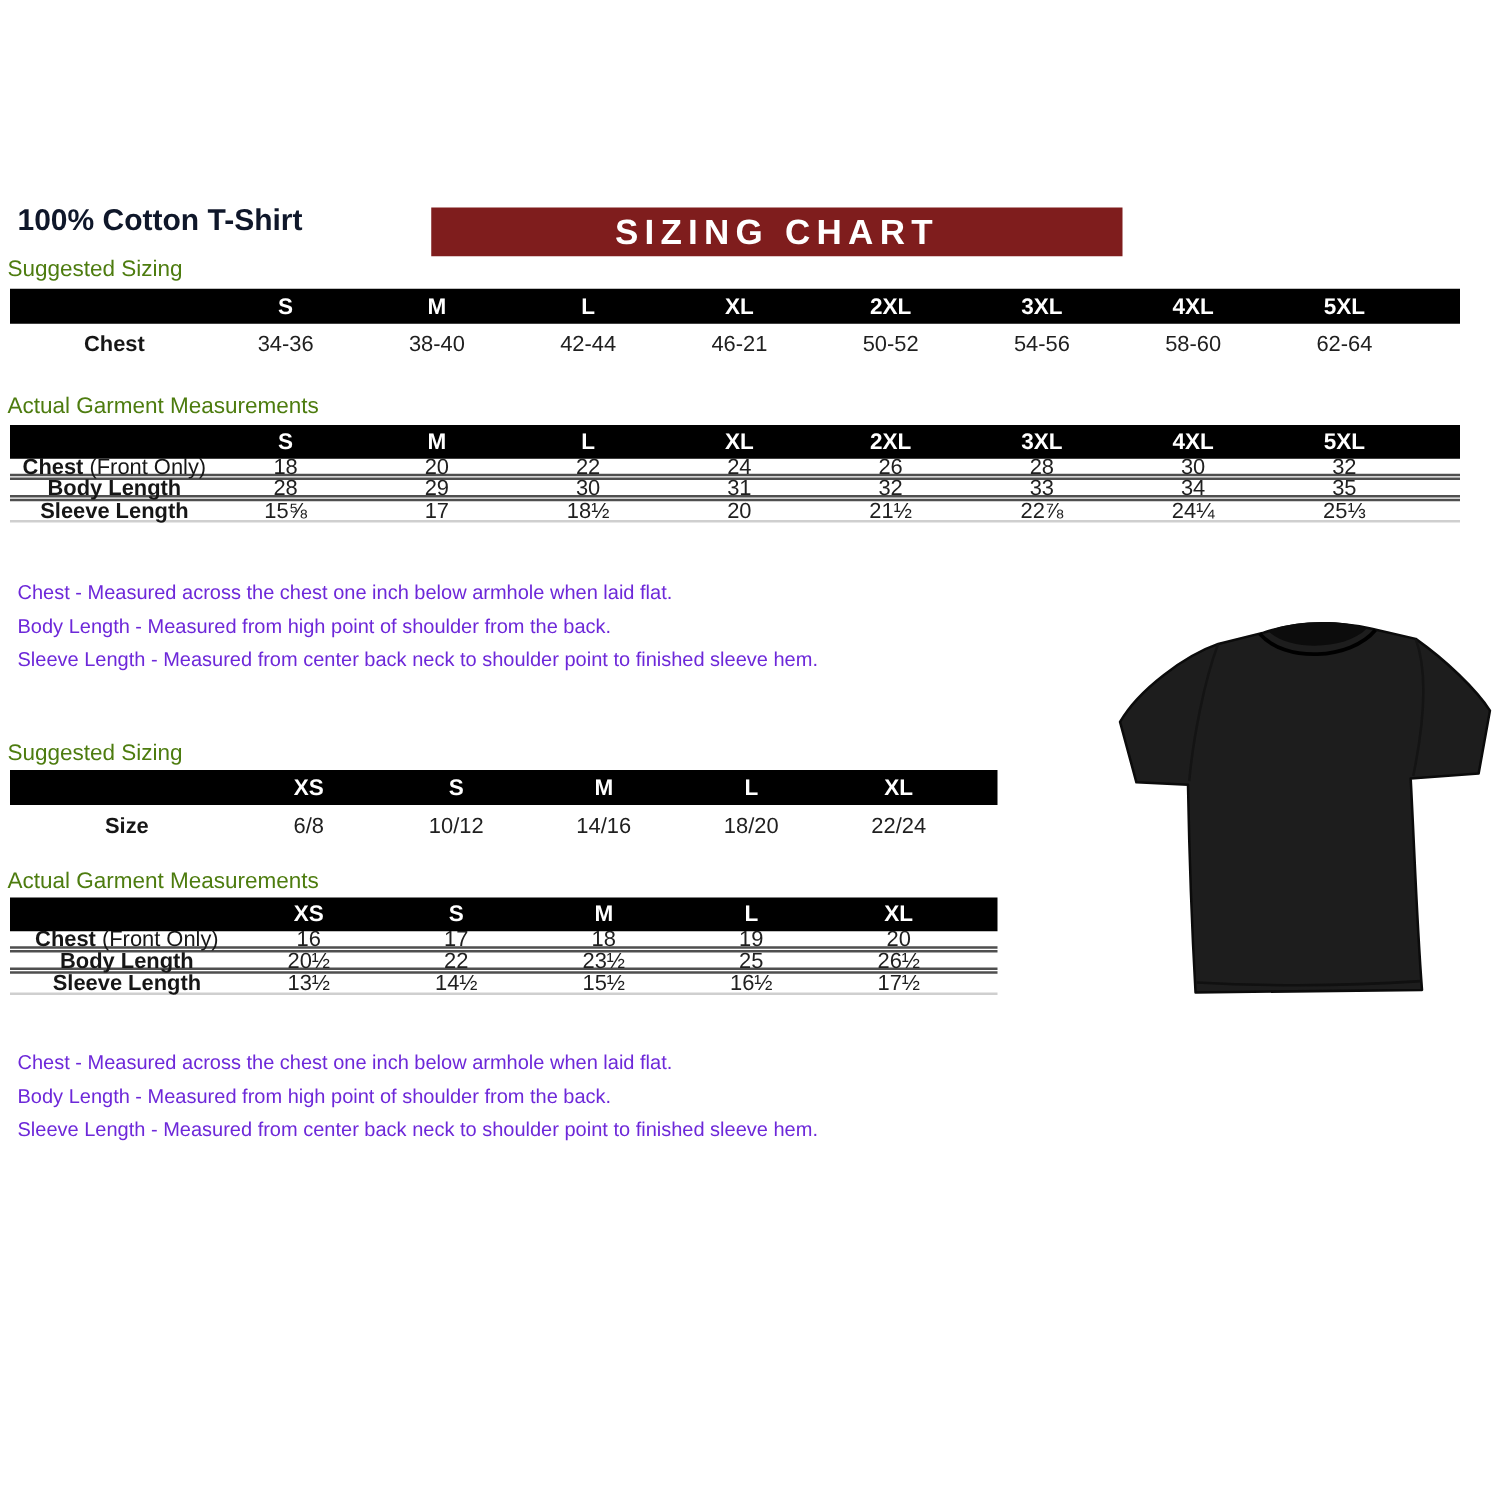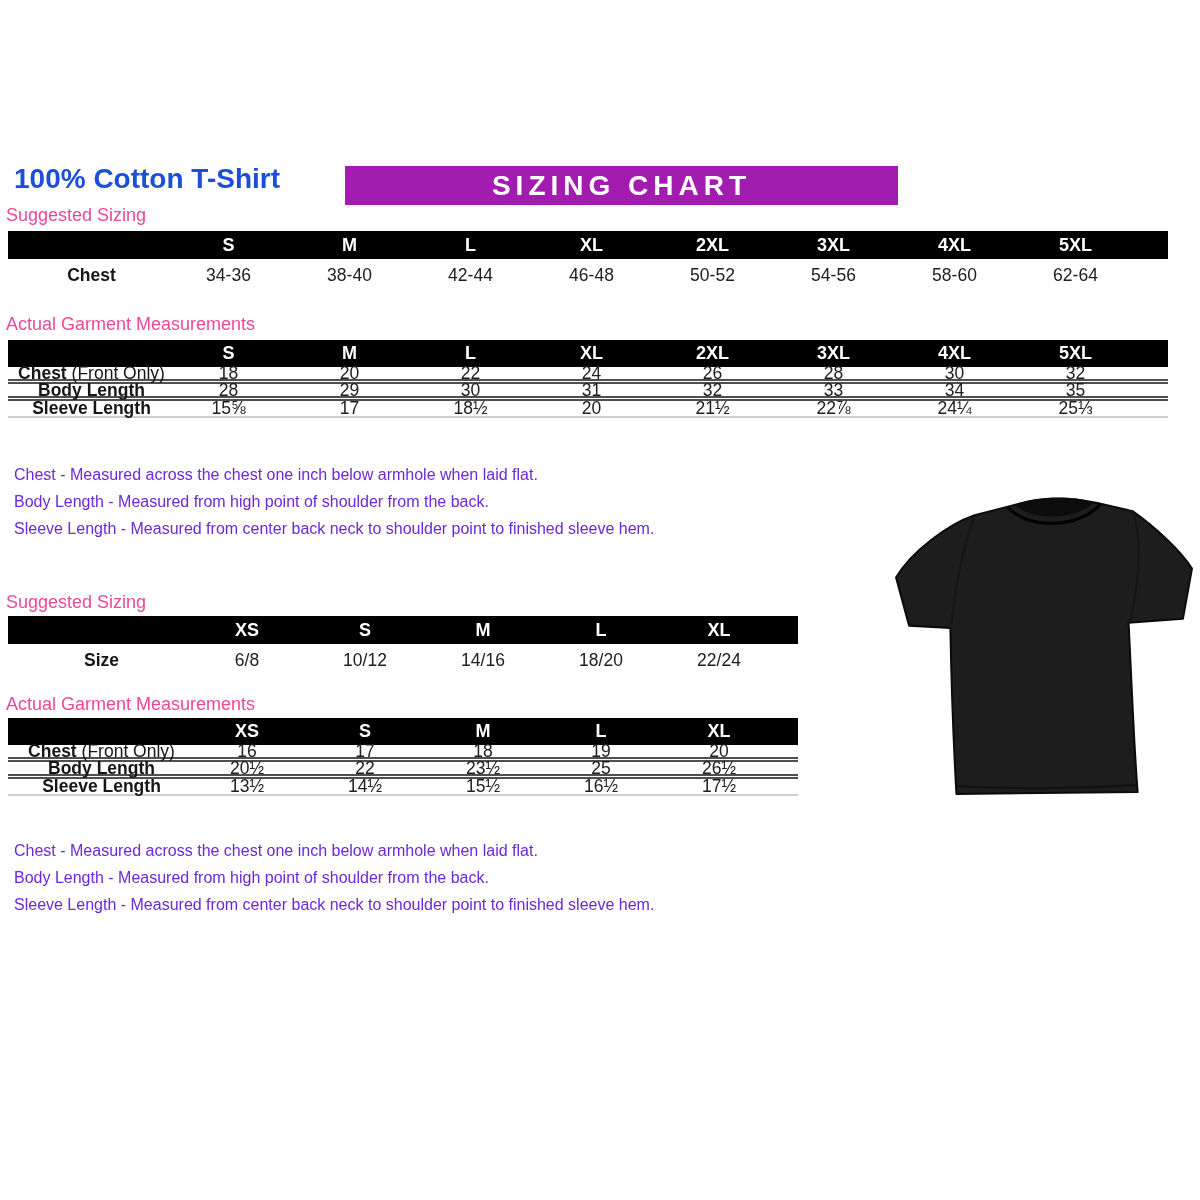--- a/index.html
+++ b/index.html
@@ -2,28 +2,28 @@
 <html><head>
 <meta charset="utf-8">
 <style>
   html,body { margin:0; padding:0; background:#ffffff; }
   #canvas {
     position:relative; width:1200px; height:1200px; background:#ffffff;
     font-family:"Liberation Sans", sans-serif; color:#1a1a1a; overflow:hidden;
   }
   .abs { position:absolute; }
 
-  .h1 { font-size:28px; font-weight:bold; color:#1d4ed8; white-space:nowrap; }
+  .h1 { font-size:24px; font-weight:bold; color:#0f172a; white-space:nowrap; }
 
   .banner {
-    background:#a21caf; color:#fff; display:flex; align-items:center; justify-content:center;
+    background:#7f1d1d; color:#fff; display:flex; align-items:center; justify-content:center;
     font-size:28px; font-weight:bold; letter-spacing:5px; white-space:nowrap;
   }
 
-  .section-label { font-size:18px; color:#ec4899; white-space:nowrap; }
+  .section-label { font-size:18px; color:#4d7c0f; white-space:nowrap; }
 
   .sizetable { position:absolute; }
   .thead {
     display:grid; background:#000; color:#fff; align-items:center;
     font-size:18px; font-weight:bold; height:28px;
   }
   .trow { display:grid; align-items:center; font-size:17.5px; color:#202020; }
   .cell { text-align:center; overflow:hidden; white-space:nowrap; }
   .rowlabel { text-align:center; padding-left:7px; font-weight:bold; color:#161616; }
   .suffix { font-weight:normal; }
@@ -65,21 +65,21 @@
         <div class="cell">2XL</div>
         <div class="cell">3XL</div>
         <div class="cell">4XL</div>
         <div class="cell">5XL</div>
       </div>
       <div class="trow">
         <div class="cell rowlabel">Chest</div>
         <div class="cell">34-36</div>
         <div class="cell">38-40</div>
         <div class="cell">42-44</div>
-        <div class="cell">46-48</div>
+        <div class="cell">46-21</div>
         <div class="cell">50-52</div>
         <div class="cell">54-56</div>
         <div class="cell">58-60</div>
         <div class="cell">62-64</div>
       </div>
     </div>
 
   <div class="abs section-label" style="left:6px; top:314px;">Actual Garment Measurements</div>
 
   <div class="sizetable adult-grid actual" style="left:8px; top:340px;">

